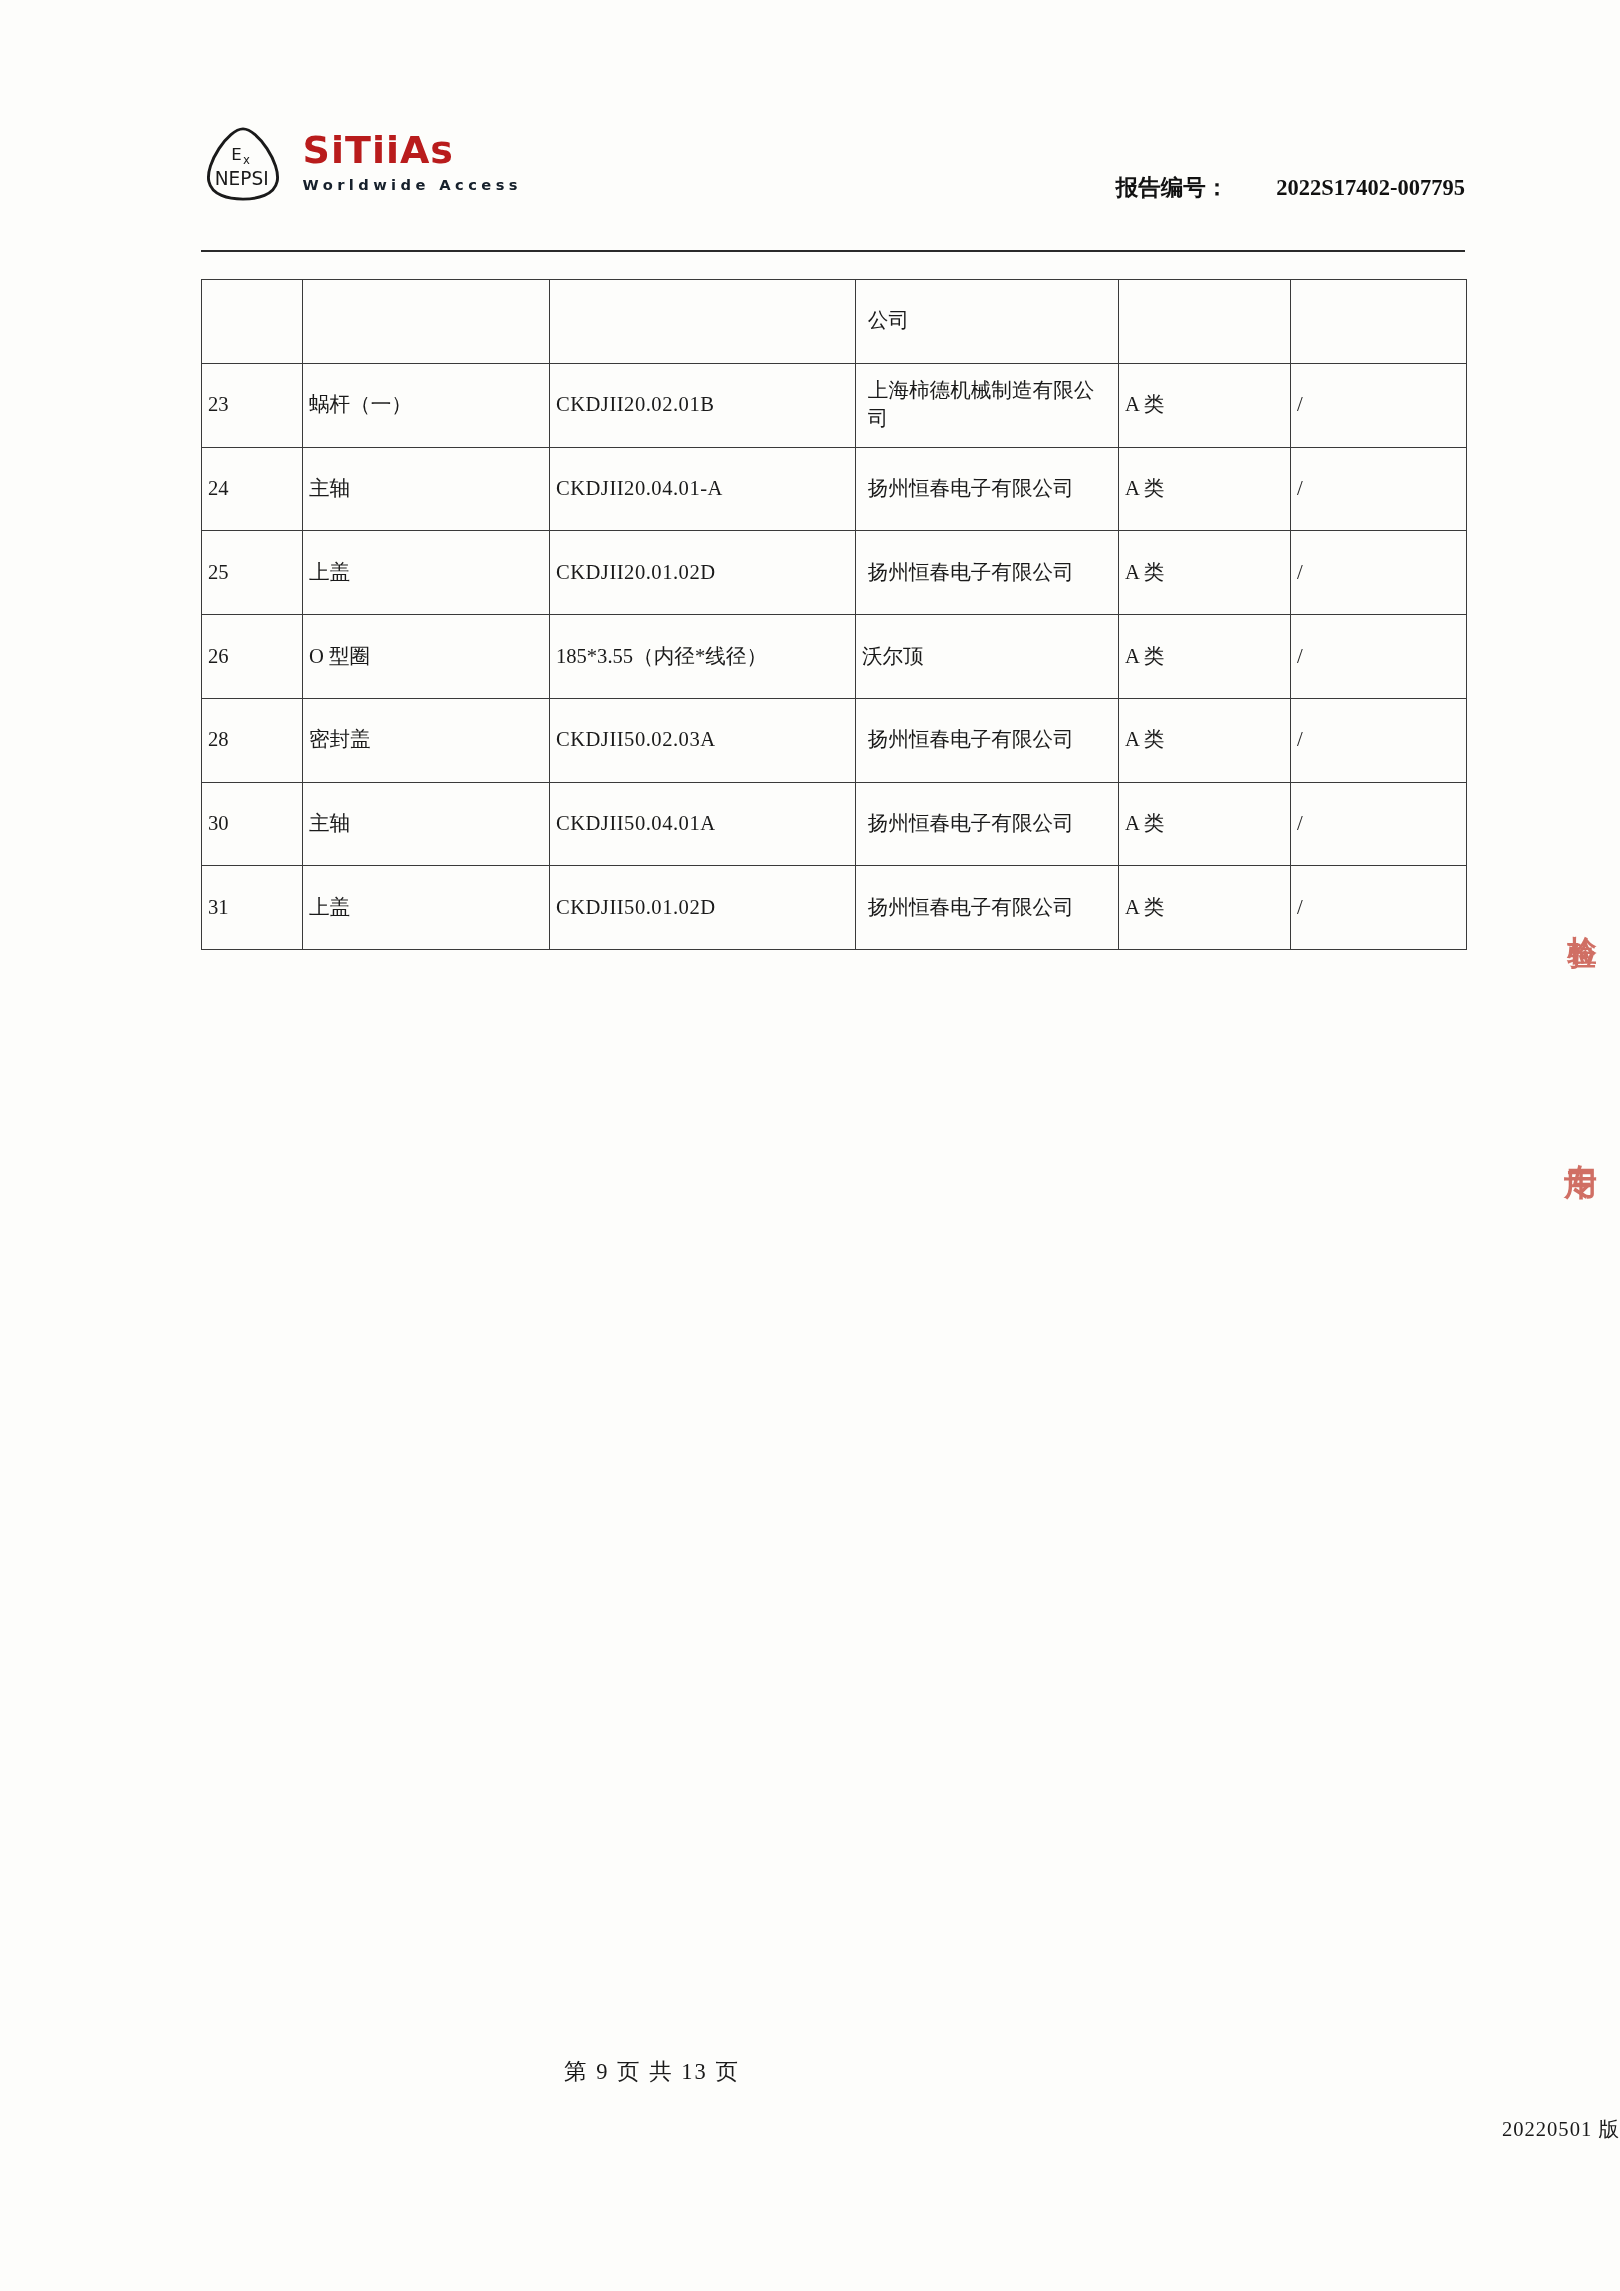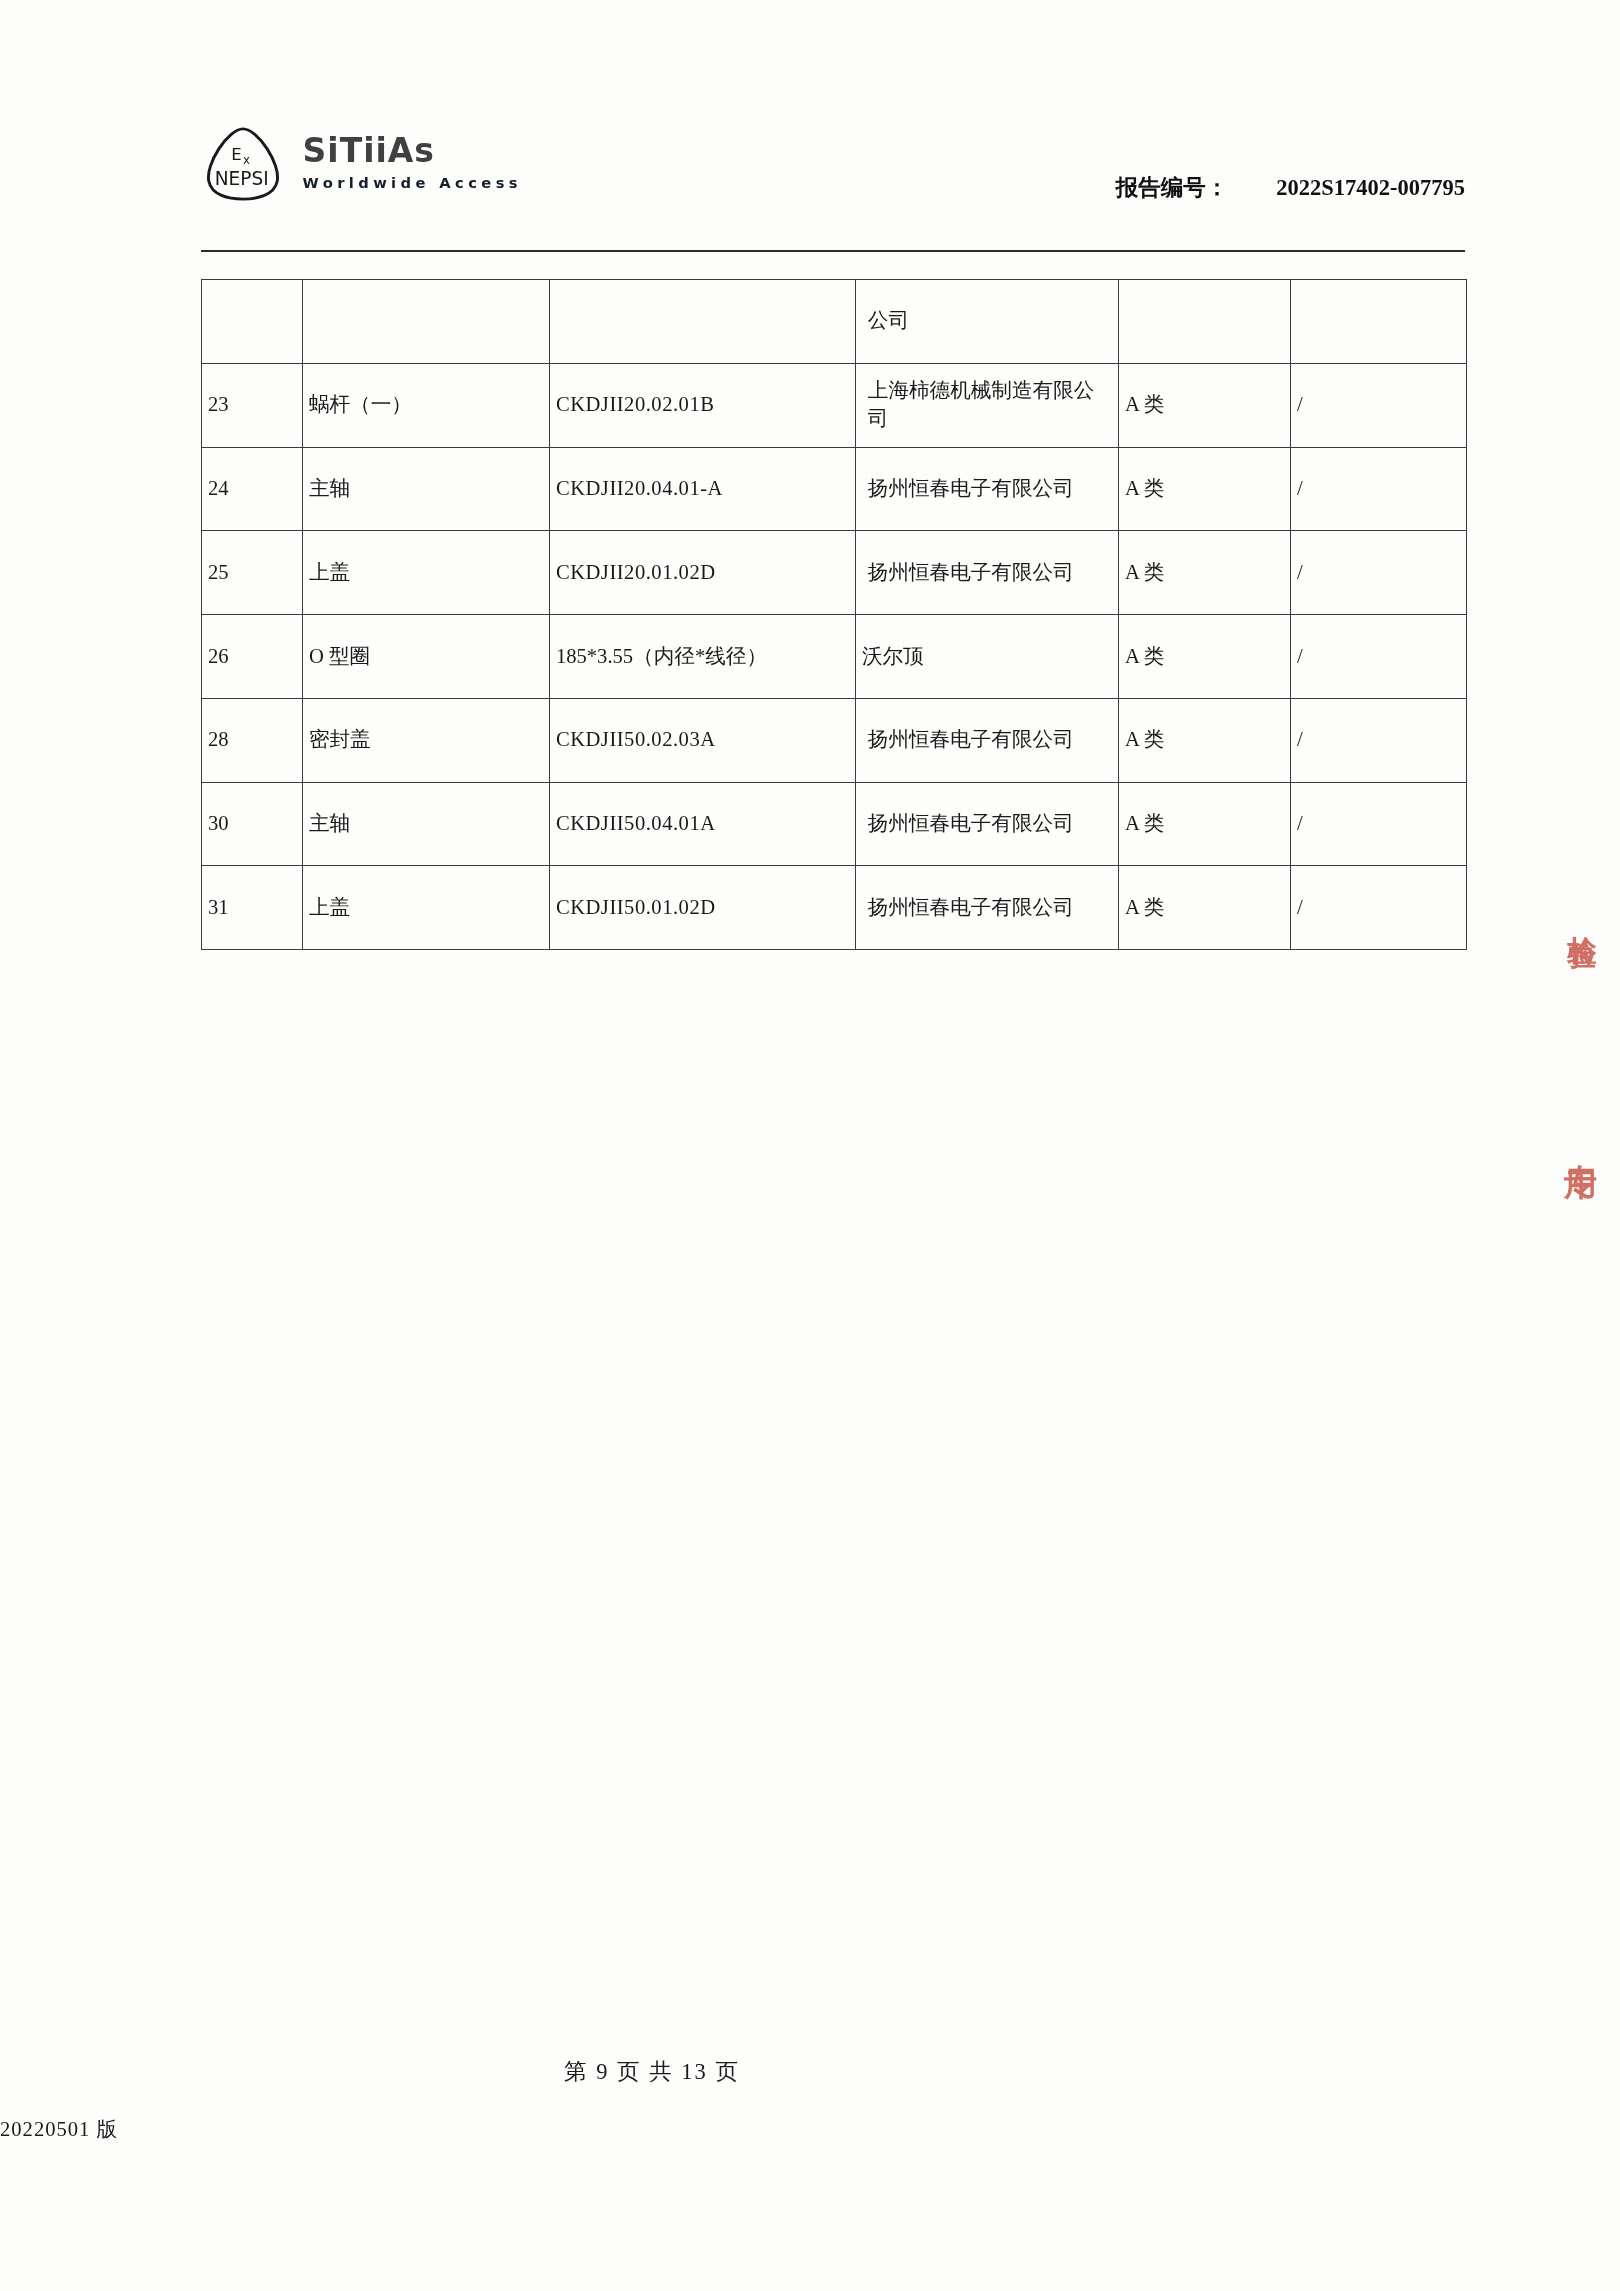--- a/index.html
+++ b/index.html
@@ -46,24 +46,24 @@
   }
   .nepsi-mark svg { display: block; }
   .sitiias {
     display: flex;
     flex-direction: column;
     justify-content: center;
     padding-bottom: 3.9px;
   }
   .sitiias-main {
     font-family: "DejaVu Sans", sans-serif;
-    font-size: 33px;
+    font-size: 38px;
     font-weight: bold;
     letter-spacing: 1px;
-    color: #404040;
+    color: #b91c1c;
     line-height: 1;
   }
   .sitiias-sub {
     font-family: "DejaVu Sans", sans-serif;
     font-size: 14.7px;
     font-weight: bold;
     letter-spacing: 4.4px;
     color: #16202b;
     margin-top: 6.9px;
   }
@@ -154,21 +154,21 @@
     font-size: 22.5px;
     font-family: "Liberation Serif", serif;
     color: #1a1a1a;
     letter-spacing: 2px;
   }
   .footer-ver {
     position: absolute;
     left: 0;
     top: 2115px;
     width: 1620px;
-    text-align: left;
+    text-align: right;
     font-size: 20.6px;
     font-family: "Liberation Serif", serif;
     color: #1a1a1a;
     letter-spacing: 1px;
   }
 </style>
 </head>
 <body>
 
 <div class="page">

